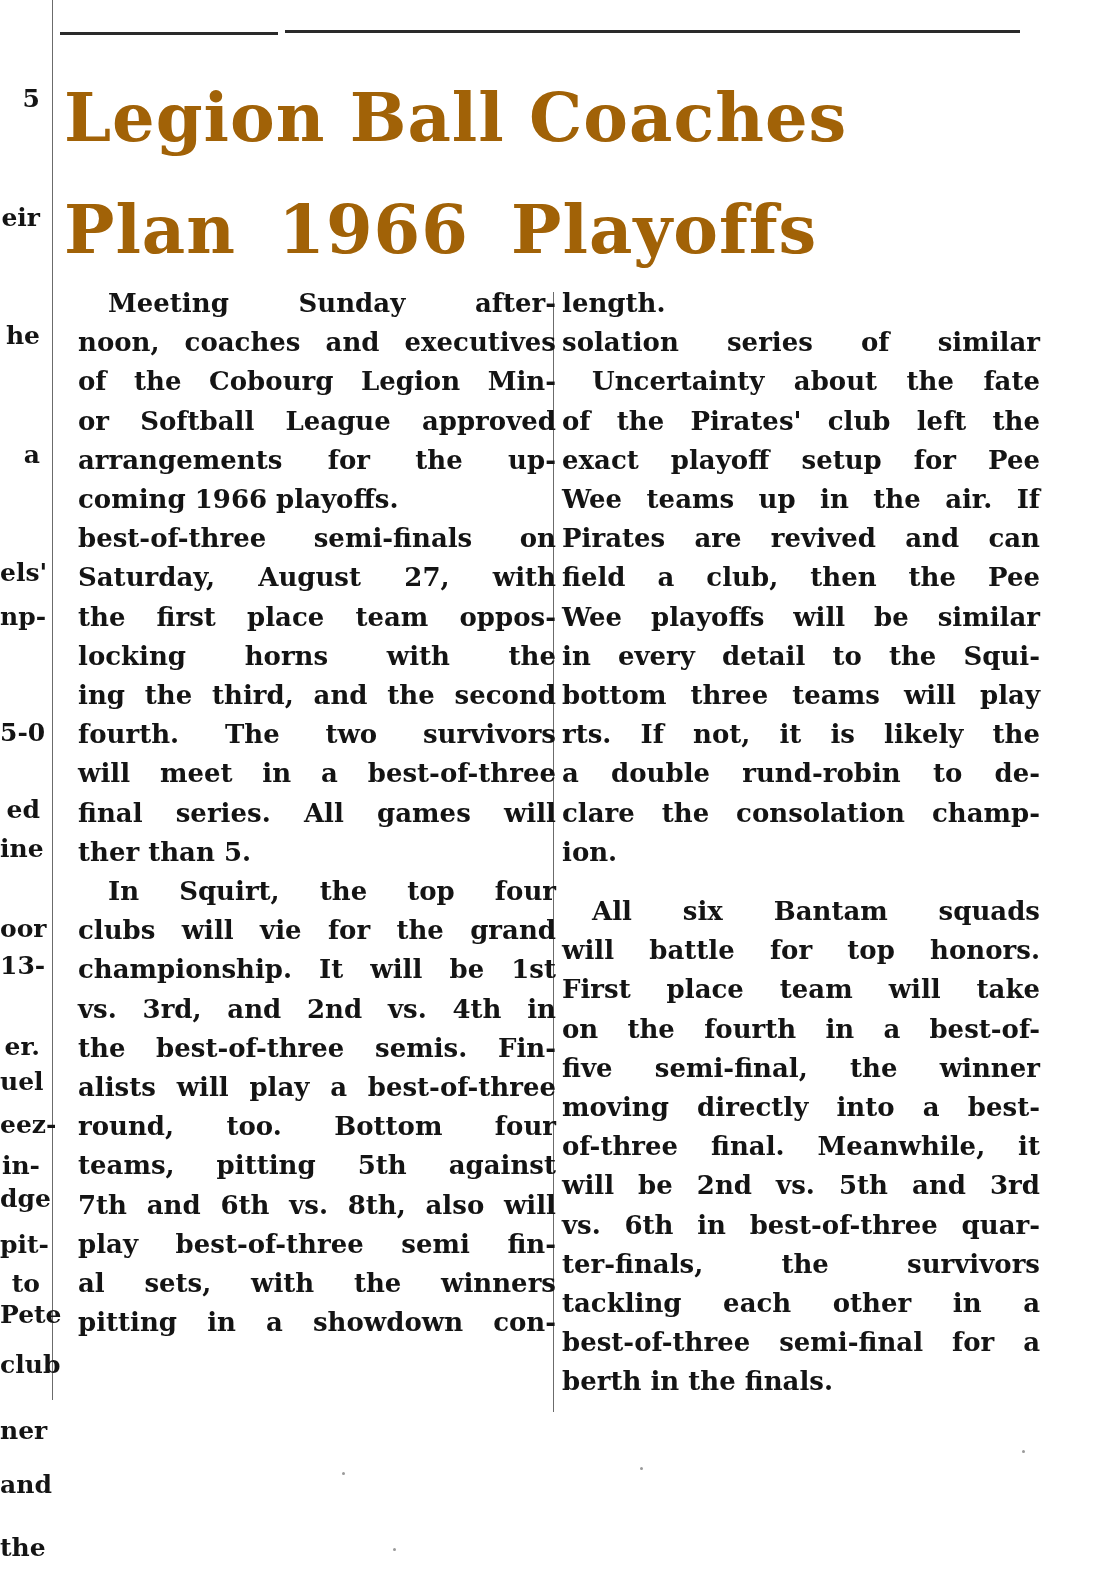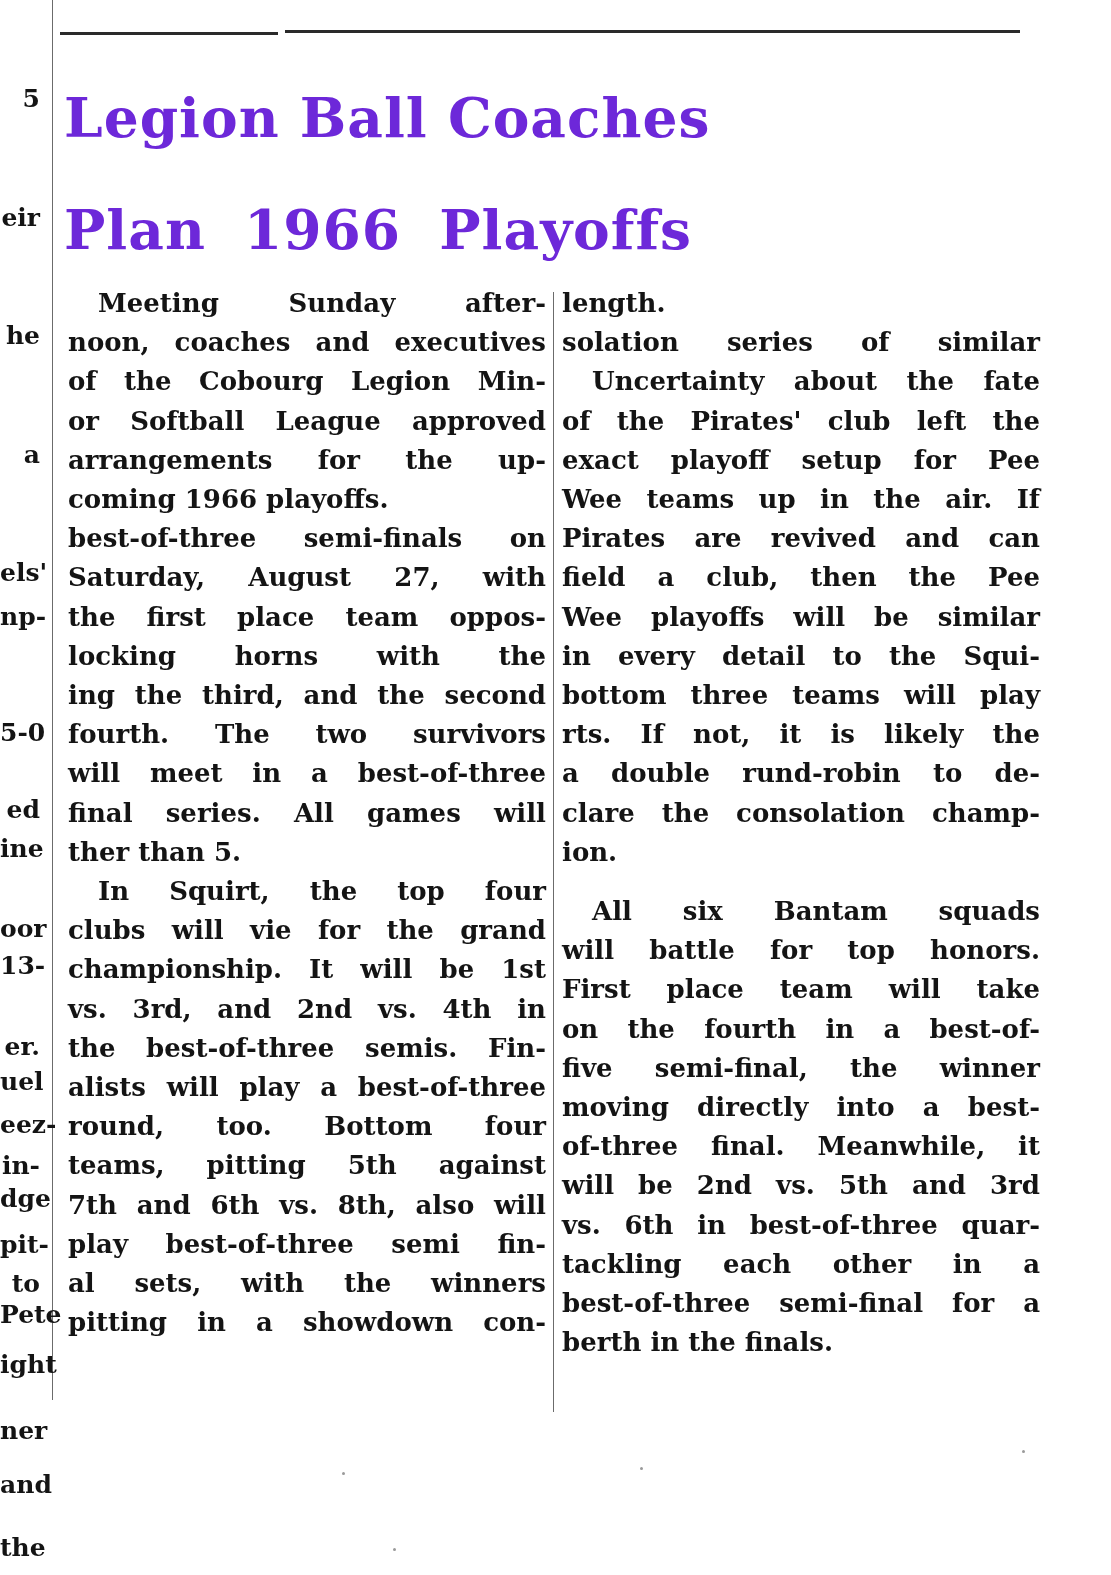--- a/index.html
+++ b/index.html
@@ -9,26 +9,26 @@
     font-family: "DejaVu Serif", "Liberation Serif", serif;
   }
   .rule-top { position: absolute; height: 3px; background: #2a2a2a; top: 32px; }
   .vline { position: absolute; width: 1px; background: #6b6b6b; }
   .left-frag {
     position: absolute; left: 0; width: 40px; text-align: right;
     font-size: 25px; font-weight: bold; line-height: 39.5px; white-space: pre;
   }
   .headline {
     position: absolute; left: 64px; top: 62px; width: 965px;
-    font-family: "DejaVu Serif", serif; font-weight: 900; font-size: 55px;
-    line-height: 112px; letter-spacing: 1px; color: #6d28d9;
+    font-family: "DejaVu Serif", serif; font-weight: 900; font-size: 67px;
+    line-height: 112px; letter-spacing: 1px; color: #a16207;
   }
   .headline div { white-space: nowrap; }
   .col { position: absolute; top: 284px; }
-  .col-1 { left: 68px; width: 478px; }
+  .col-1 { left: 78px; width: 478px; }
   .col-2 { left: 562px; width: 478px; top: 284px; }
   .para {
     font-size: 26px; line-height: 39.2px; text-align: justify; text-align-last: auto;
     margin: 0; font-weight: bold;
   }
   .para .ln { display: block; text-align: justify; text-align-last: justify; white-space: nowrap; }
   .para .ln.last { text-align-last: left; }
   .indent { padding-left: 30px; }
   .gap { height: 20px; }
   .speck { position: absolute; width: 3px; height: 3px; border-radius: 50%; background: #9a9a9a; }
@@ -67,21 +67,21 @@
   <div>ner</div>
   <div>the</div>
   
   
   
 </div>
 
 <div class="left-frag" style="top:1025px; line-height:40px;">
   <div>eez-</div>
   <div>pit-</div>
-  <div>ight</div>
+  <div>club</div>
   <div>and</div>
   
   
   
   
   
 </div>
 
 <div class="headline">
   <div>Legion Ball Coaches</div>
@@ -148,20 +148,21 @@
   <div class="para">
     <span class="ln indent">All six  Bantam  squads</span>
     <span class="ln">will battle for  top honors.</span>
     <span class="ln">First place team  will take</span>
     <span class="ln">on the fourth in a best-of-</span>
     <span class="ln">five semi-final,  the winner</span>
     <span class="ln">moving directly into a best-</span>
     <span class="ln">of-three final. Meanwhile, it</span>
     <span class="ln">will be 2nd vs. 5th and 3rd</span>
     <span class="ln">vs. 6th in best-of-three quar-</span>
+    <span class="ln">ter-finals,  the  survivors</span>
     <span class="ln">tackling each other  in a</span>
     <span class="ln">best-of-three semi-final for a</span>
     <span class="ln last">berth in the finals.</span>
   </div>
 </div>
 
 <div class="speck" style="left:342px; top:1472px;"></div>
 <div class="speck" style="left:1022px; top:1450px;"></div>
 <div class="speck" style="left:640px; top:1467px;"></div>
 <div class="speck" style="left:393px; top:1548px;"></div>

